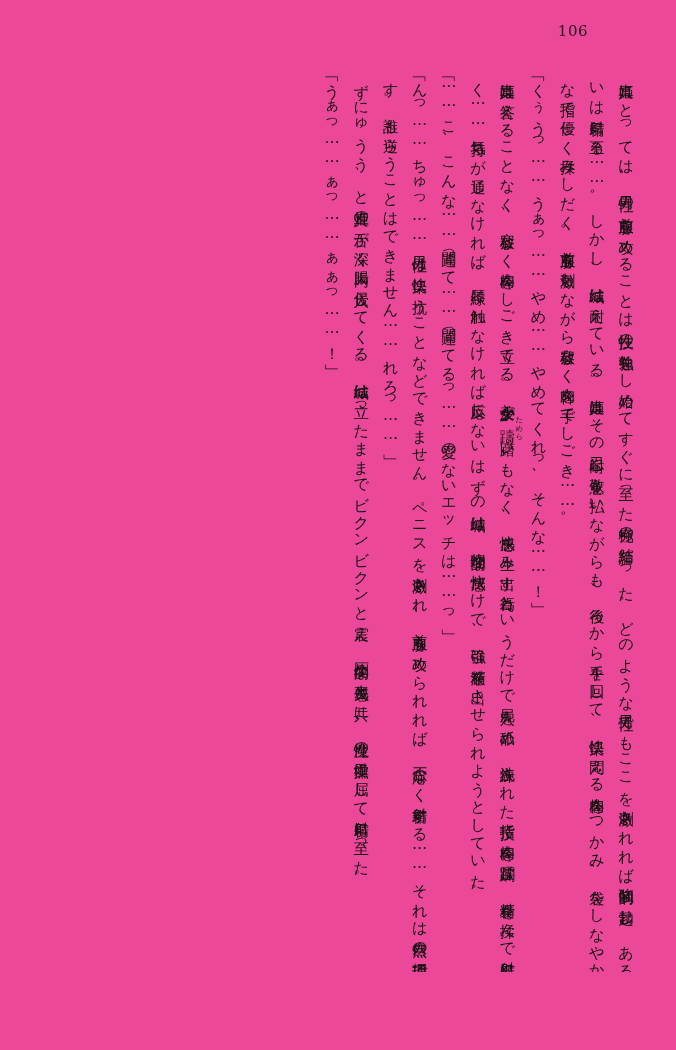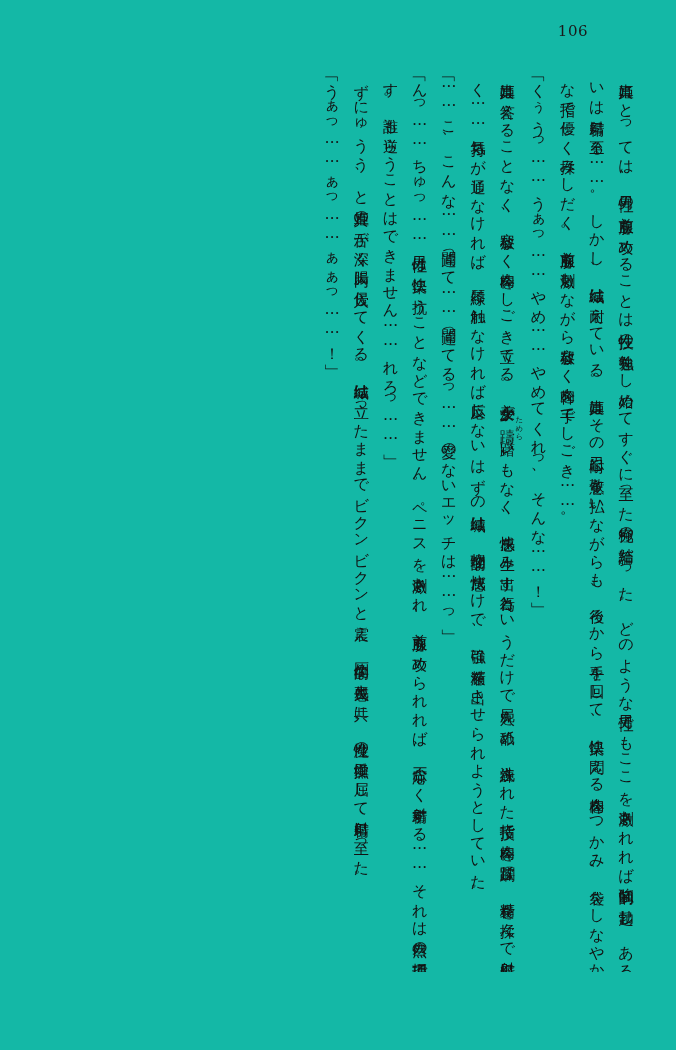--- a/index.html
+++ b/index.html
@@ -12,21 +12,21 @@
     height: 1050px;
     overflow: hidden;
     font-family: "DejaVu Serif", "Liberation Serif", serif;
     color: #111111;
   }
   .page {
     position: relative;
     width: 676px;
     height: 1050px;
     box-sizing: border-box;
-    background: #14b8a6;
+    background: #ec4899;
   }
   .page-number {
     position: absolute;
     top: 22px;
     right: 88px;
     font-size: 15px;
     letter-spacing: 0.5px;
     color: #1a1a1a;
     font-family: "DejaVu Serif", "Liberation Serif", serif;
   }

